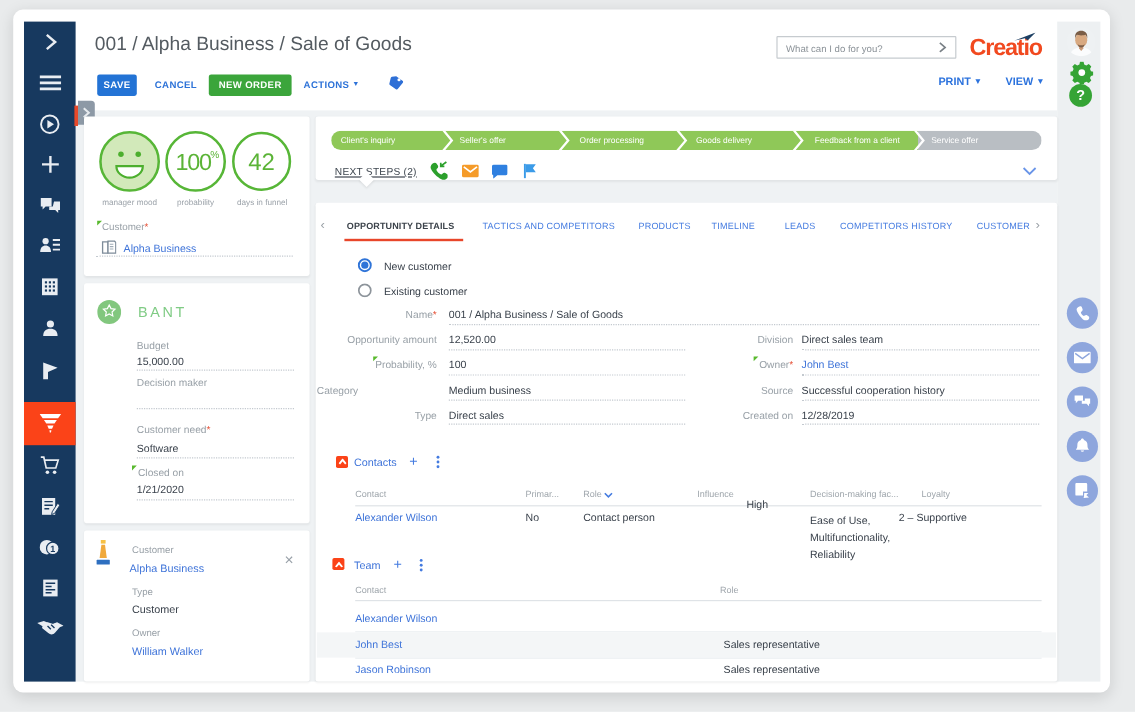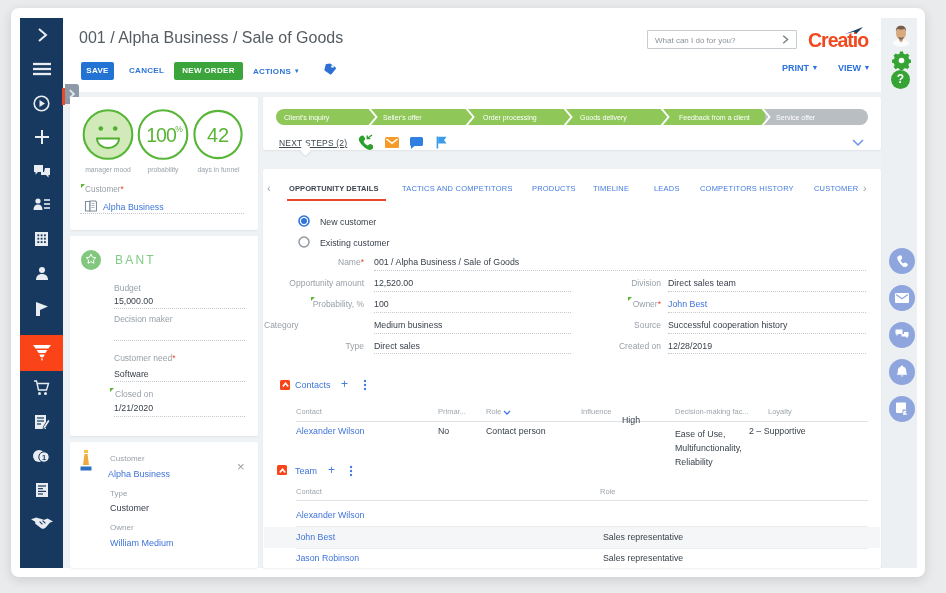--- a/index.html
+++ b/index.html
@@ -234,21 +234,21 @@
       <rect x="4" y="1" width="4" height="3" fill="#f6c044"></rect>
       <path d="M4.5,5 h3 l1.5,11 h-6 z" fill="#f0a93c"></path>
       <rect x="0.5" y="17.5" width="11" height="4" rx="0.5" fill="#2e6fc0"></rect>
     </svg>
 <div class="abs lbl" style="left:110px;top:454px;font-size:8px;">Customer</div>
 <div class="abs link" style="left:108px;top:469px;font-size:9px;">Alpha Business</div>
 <div class="abs" style="left:237px;top:459px;font-size:13px;color:#98a0a8;">×</div>
 <div class="abs lbl" style="left:110px;top:489px;font-size:8px;">Type</div>
 <div class="abs val" style="left:110px;top:503px;font-size:9px;">Customer</div>
 <div class="abs lbl" style="left:110px;top:523px;font-size:8px;">Owner</div>
-<div class="abs link" style="left:110px;top:538px;font-size:9px;">William Medium</div>
+<div class="abs link" style="left:110px;top:538px;font-size:9px;">William Walker</div>
 </div>
 <div id="maincol">
 
 <svg class="abs" style="left:276px;top:109px;" width="592" height="16" viewBox="0 0 592 16">
   <path d="M8,0 H489 V16 H8 A8,8 0 0 1 0,8 A8,8 0 0 1 8,0 z" fill="#8fc858"></path>
   <path d="M489,0 H584 A8,8 0 0 1 592,8 A8,8 0 0 1 584,16 H489 z" fill="#b9bec3"></path>
   <g stroke="#fff" stroke-width="1.9" fill="none">
     <polyline points="93,-1 100.5,8 93,17"></polyline>
     <polyline points="190,-1 197.5,8 190,17"></polyline>
     <polyline points="288,-1 295.5,8 288,17"></polyline>

